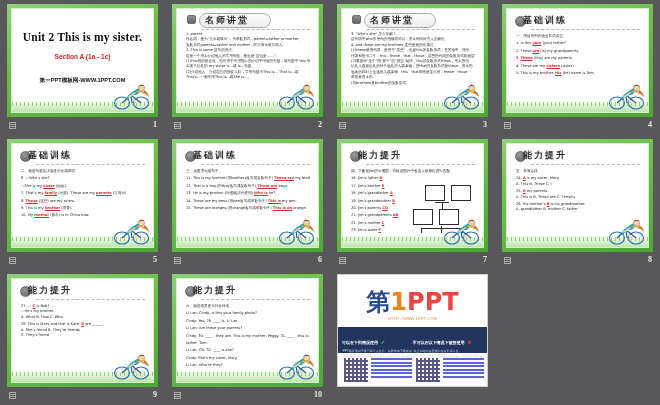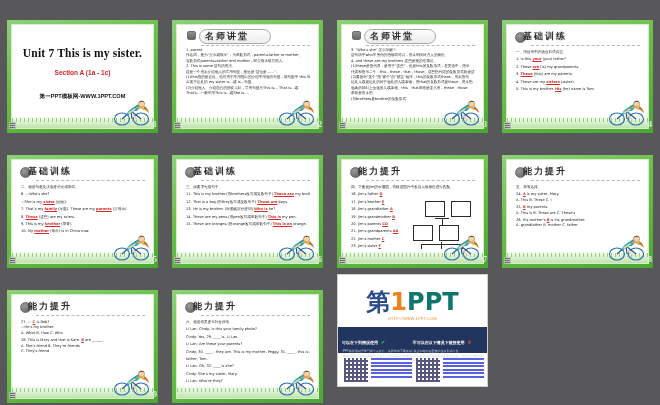--- a/index.html
+++ b/index.html
@@ -15,21 +15,20 @@
     width:660px; height:405px;
   }
   .cell { position:relative; width:165px; height:135px; }
 
   
   .slide {
     position:absolute; left:7px; top:4px;
     width:151px; height:113px;
     background:linear-gradient(160deg,#8dd07a 0%,#6cc04a 40%,#4aa832 100%);
     padding:4px;
-    margin-top:16px;
   }
   .slide-inner {
     position:relative; width:100%; height:100%;
     background:#ffffff; overflow:hidden;
     border:1px solid #d8eecb;
   }
   
   .grass {
     position:absolute; left:0; right:0; bottom:0; height:13px;
     background:linear-gradient(180deg,#ffffff 0%,#e9f6e2 35%,#bfe5ac 100%);
@@ -137,21 +136,21 @@
     background:#ffffff; border:1px solid #cfcfcf;
     overflow:hidden;
   }
   .ppt-logo{
     position:absolute; left:0; right:0; top:14px; text-align:center;
     font-family:"DejaVu Sans", sans-serif; font-weight:bold;
     font-size:24px; letter-spacing:0px; line-height:26px;
   }
   .ppt-logo .c1{ color:#2b4b8f; }
   .ppt-logo .c2{ color:#f08019; }
-  .ppt-logo .c3{ color:#0f766e; }
+  .ppt-logo .c3{ color:#ef4444; }
   .ppt-url{
     position:absolute; left:0; right:0; top:42px; text-align:center;
     font-size:3.6px; color:#f08019; letter-spacing:.4px;
   }
   .ppt-band{
     position:absolute; left:0; right:0; top:52px; height:26px;
     background:#22355e;
   }
   .bandcol{ position:absolute; top:3px; width:50%; }
   .bandcol.l{ left:4px; } .bandcol.r{ left:50%; }
@@ -175,21 +174,21 @@
     background:#3b46d8; opacity:.85;
   }
 </style>
 </head>
 <body>
 
 <div id="grid">
     <div class="cell">
       <div class="slide">
         <div class="slide-inner">
-          <div class="t1">Unit 7  This is my sister.</div>
+          <div class="t1">Unit 2  This is my sister.</div>
           <div class="t2">Section A (1a - 1c)</div>
           <div class="t3">第一PPT模板网-WWW.1PPT.COM</div>
           <div class="grass"></div>
           <svg class="cyc">
             <use href="#cyclist"></use>
           </svg>
         </div>
       </div>
       <div class="footer">
         <span class="fIcon"></span>
@@ -456,20 +455,24 @@
             <div class="ln sp"><span>Li Lan:</span> <span>Oh, 32. ____ is she?</span></div>
             <div class="ln sp"><span>Cindy:</span> <span>She's my sister, Mary.</span></div>
             <div class="ln sp"><span>Li Lan:</span> <span>Who're they?</span></div>
           </div>
           <div class="grass"></div>
           <svg class="cyc">
             <use href="#cyclist"></use>
           </svg>
         </div>
       </div>
+      <div class="footer">
+        <span class="fIcon"></span>
+        <span class="pageno">10</span>
+      </div>
     </div>
     <div class="cell">
       <div class="ppt-slide">
         <div class="ppt-logo"><span class="c1">第</span><span class="c2">1</span><span class="c3">PPT</span></div>
         <div class="ppt-url">HTTP://WWW.1PPT.COM</div>
         <div class="ppt-band">
           <div class="bandcol l">
             <div><span class="bandtitle">可以在下列情况使用</span><span class="bandmark ok">✔</span></div>
             <div class="bandline">·PPT模板适用于学习和个人办公，免费自由下载使用。</div>
             <div class="bandline">·或者演讲可以在免费模板上加入公司标志和水印使用。</div>

